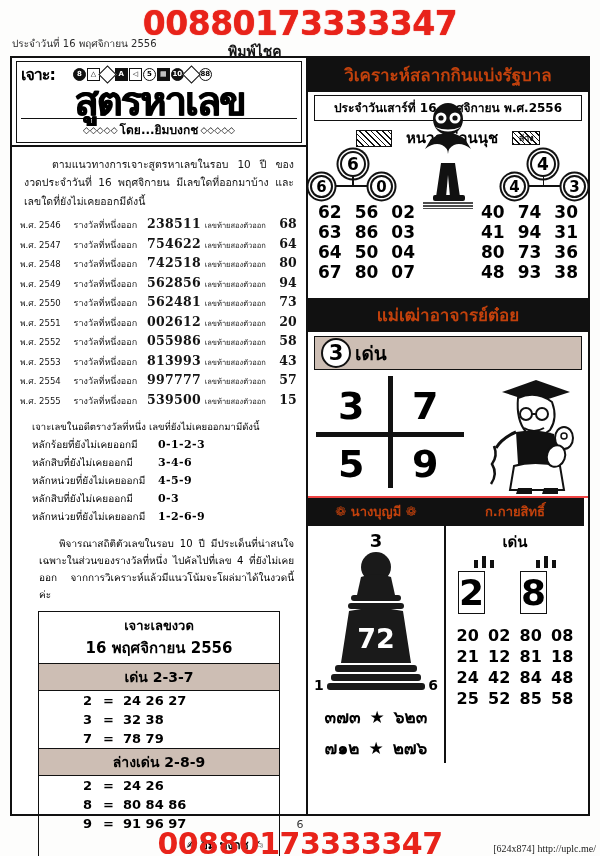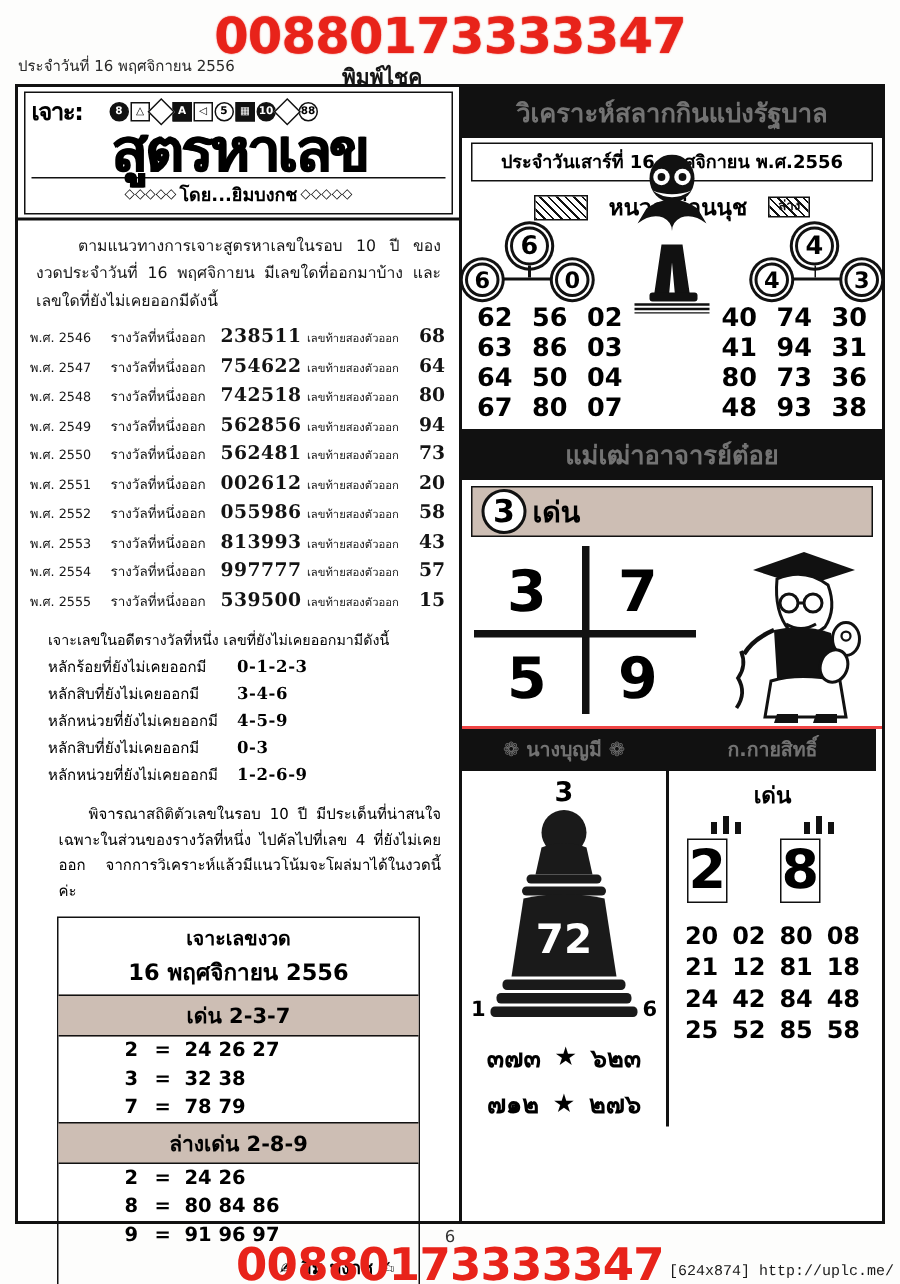--- a/index.html
+++ b/index.html
@@ -110,21 +110,21 @@
   .rb-line {
     display: flex; font-size: 13px; font-weight: bold;
     padding: 2px 0 2px 44px; gap: 8px; font-family: "DejaVu Sans", sans-serif;
   }
   .rb-line span.k { width: 12px; }
   .rb-line span.eq { width: 12px; }
   .rb-sign { text-align: right; padding: 2px 16px 3px 0; font-size: 12px; font-weight: bold; }
 
   
   .r-head {
-    background: #111; color: #737373; text-align: center;
+    background: #111; color: #c2410c; text-align: center;
     font-size: 17px; font-weight: bold; padding: 3px 0 4px;
   }
   .r-sub {
     border: 1px solid #111; margin: 3px 6px; text-align: center;
     font-size: 12px; font-weight: bold; padding: 2px 0 3px;
   }
   .hatch-row { display: flex; align-items: center; justify-content: center; gap: 14px; padding: 2px 0 1px; }
   .hatch {
     width: 36px; height: 17px; border: 1px solid #111;
     background: repeating-linear-gradient(45deg,#111 0 1px,#fff 1px 4px);
@@ -201,21 +201,21 @@
   .rgrid { padding: 4px 6px 0; }
   .rgrid-row { display: flex; justify-content: space-around; font-size: 16px; font-weight: bold; line-height: 1.3; }
 
   .pagenum { position: absolute; top: 818px; left: 0; width: 600px; text-align: center; font-size: 11px; color: #333; }
   .bottom-phone {
     position: absolute; top: 826px; left: 0; width: 600px; text-align: center;
     color: #e8231a; font-size: 30px; font-weight: bold; letter-spacing: -0.5px;
   }
   .watermark {
     position: absolute; right: 4px; bottom: 2px;
-    font-family: Liberation Mono, monospace; font-size: 10px; color: #1a1a1a; text-align: right;
+    font-family: Liberation Serif, serif; font-size: 10px; color: #1a1a1a; text-align: right;
   }
 </style>
 </head>
 <body>
 
 <div class="page">
 
   <div class="top-phone">00880173333347</div>
   <div class="top-date">ประจำวันที่ 16 พฤศจิกายน 2556</div>
   <div class="top-publisher">พิมพ์ไชค</div>
@@ -477,21 +477,21 @@
           </span>
           <span class="ng-col">
             <div>30</div>
             <div>31</div>
             <div>36</div>
             <div>38</div>
           </span>
         </span>
       </div>
 
-      <div class="r-head" style="margin-top:4px;">แม่เฒ่าอาจารย์ต๋อย</div>
+      <div class="r-head" style="margin-top:16px;">แม่เฒ่าอาจารย์ต๋อย</div>
       <div class="teach-bar">
         <span class="teach-circle">3</span>
         <span class="teach-den">เด่น</span>
       </div>
       <div class="cross-wrap">
         <span class="cross-v"></span>
         <span class="cross-h"></span>
         <span class="q" style="left:30px;top:14px;">3</span>
         <span class="q" style="left:104px;top:14px;">7</span>
         <span class="q" style="left:30px;top:72px;">5</span>

